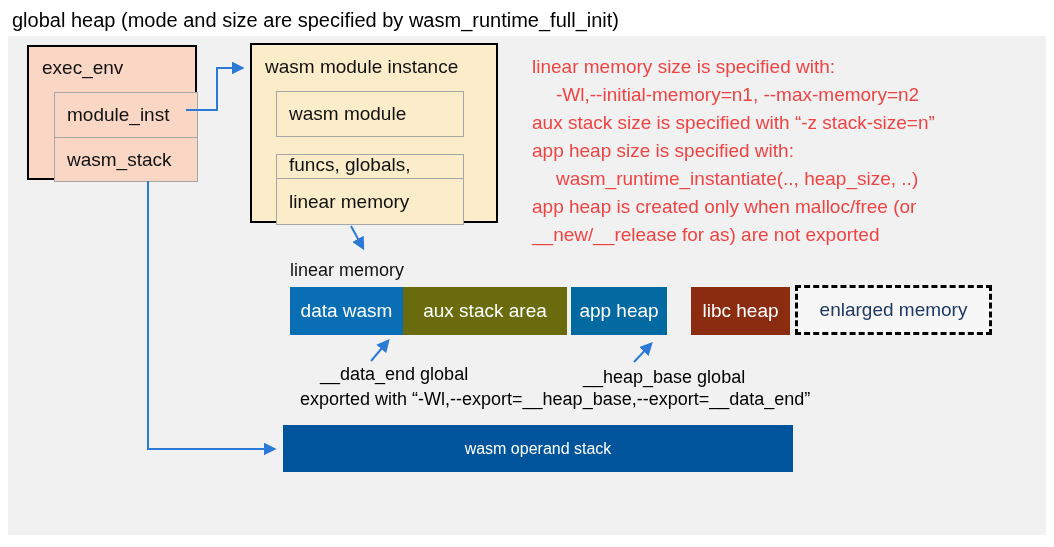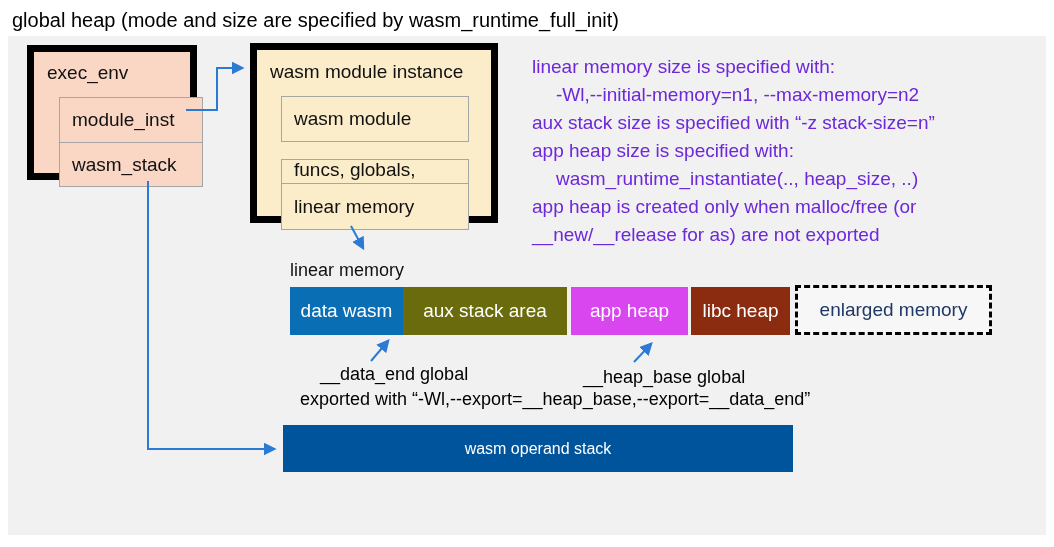--- a/index.html
+++ b/index.html
@@ -2,45 +2,45 @@
 <html><head>
 <meta charset="utf-8">
 <style>
   html,body{margin:0;padding:0;background:#ffffff;}
   body{font-family:"Liberation Sans","DejaVu Sans",sans-serif;color:#111;}
   .stage{position:relative;width:1054px;height:547px;background:#fff;overflow:hidden;}
   .title{position:absolute;left:12px;top:3px;font-size:20px;font-weight:500;color:#000;white-space:nowrap;margin-top:6px;}
   .panel{position:absolute;left:8px;top:36px;width:1038px;height:499px;background:#f1f1f1;}
 
   
-  .box{position:absolute;border:7px solid #000000;box-sizing:border-box;}
+  .box{position:absolute;border:2px solid #000000;box-sizing:border-box;}
   .exec-env{left:27px;top:45px;width:170px;height:135px;background:#fad7c5;}
   .exec-env .hdr{position:absolute;left:13px;top:10px;font-size:19px;}
   .exec-env .sub{position:absolute;left:25px;width:144px;background:#fad7c5;border:1px solid #a6a6a6;box-sizing:border-box;display:flex;align-items:center;padding-left:12px;font-size:19px;}
   .sub.mi{top:45px;height:46px;}
   .sub.ws{top:90px;height:45px;}
 
   .mod-inst{left:250px;top:43px;width:248px;height:180px;background:#fcedca;}
   .mod-inst .hdr{position:absolute;left:13px;top:11px;font-size:19px;}
   .mod-inst .sub{position:absolute;left:24px;width:188px;background:#fcedca;border:1px solid #a6a6a6;box-sizing:border-box;display:flex;align-items:center;padding-left:12px;font-size:19px;}
   .sub.r0{top:46px;height:46px;}
   .sub.r1{top:109px;height:43px;}
   .sub.r2{top:133px;height:47px;}
 
   
-  .notes-right{position:absolute;left:532px;top:53px;font-size:19px;line-height:28px;color:#6d28d9;}
+  .notes-right{position:absolute;left:532px;top:53px;font-size:19px;line-height:28px;color:#ef4444;}
   .notes-right .ln{white-space:nowrap;}
   .notes-right .indent{padding-left:24px;}
 
   
   .lm-label{position:absolute;left:290px;top:260px;font-size:18px;}
   .seg{position:absolute;top:287px;height:48px;display:flex;align-items:center;justify-content:center;font-size:19px;color:#fff;box-sizing:border-box;white-space:nowrap;}
   .seg.data{left:290px;width:113px;background:#0a6eb4;}
   .seg.aux{left:403px;width:164px;background:#6a6b0d;}
-  .seg.app{left:571px;width:117px;background:#d946ef;}
+  .seg.app{left:571px;width:96px;background:#0369a1;}
   .seg.libc{left:691px;width:99px;background:#8b2c10;}
   .seg.enl{left:795px;top:285px;width:197px;height:50px;background:#f7f7f7;border:3px dashed #000;color:#1f3864;}
 
   
   .anno{position:absolute;font-size:18px;color:#000;white-space:nowrap;}
   .a-dataend{left:320px;top:364px;}
   .a-heapbase{left:583px;top:367px;}
   .a-exported{left:300px;top:389px;}
 
   

